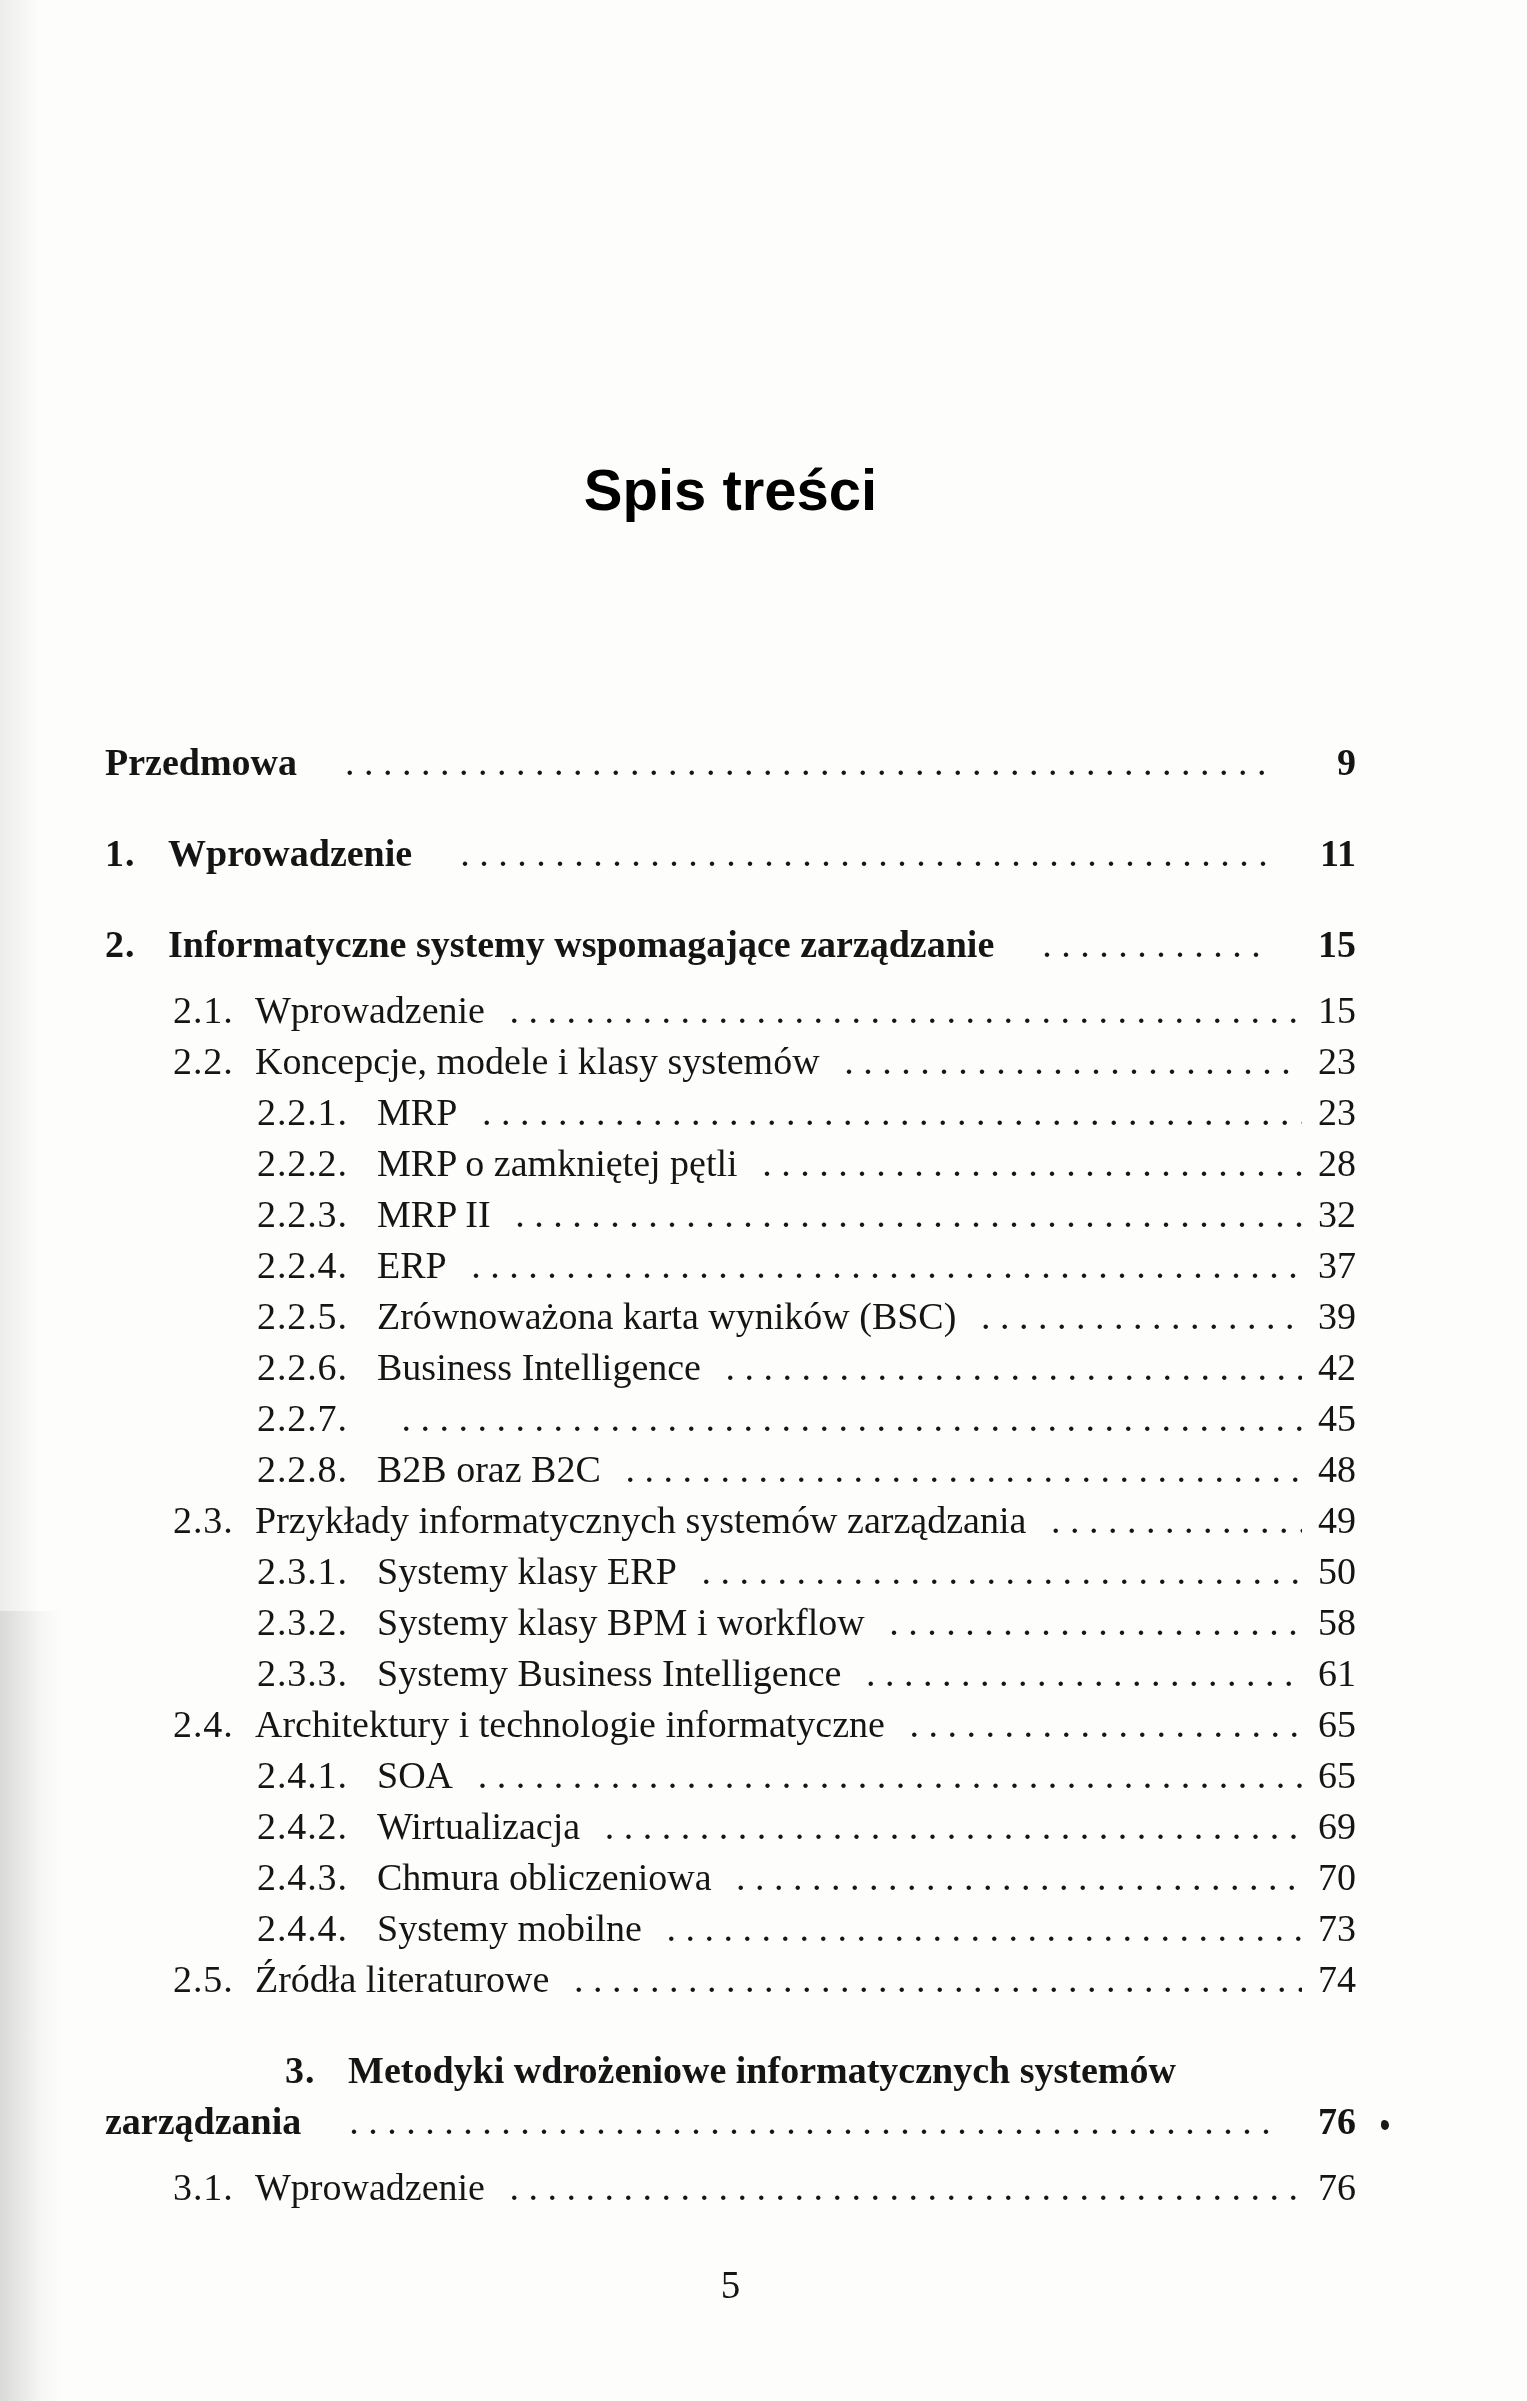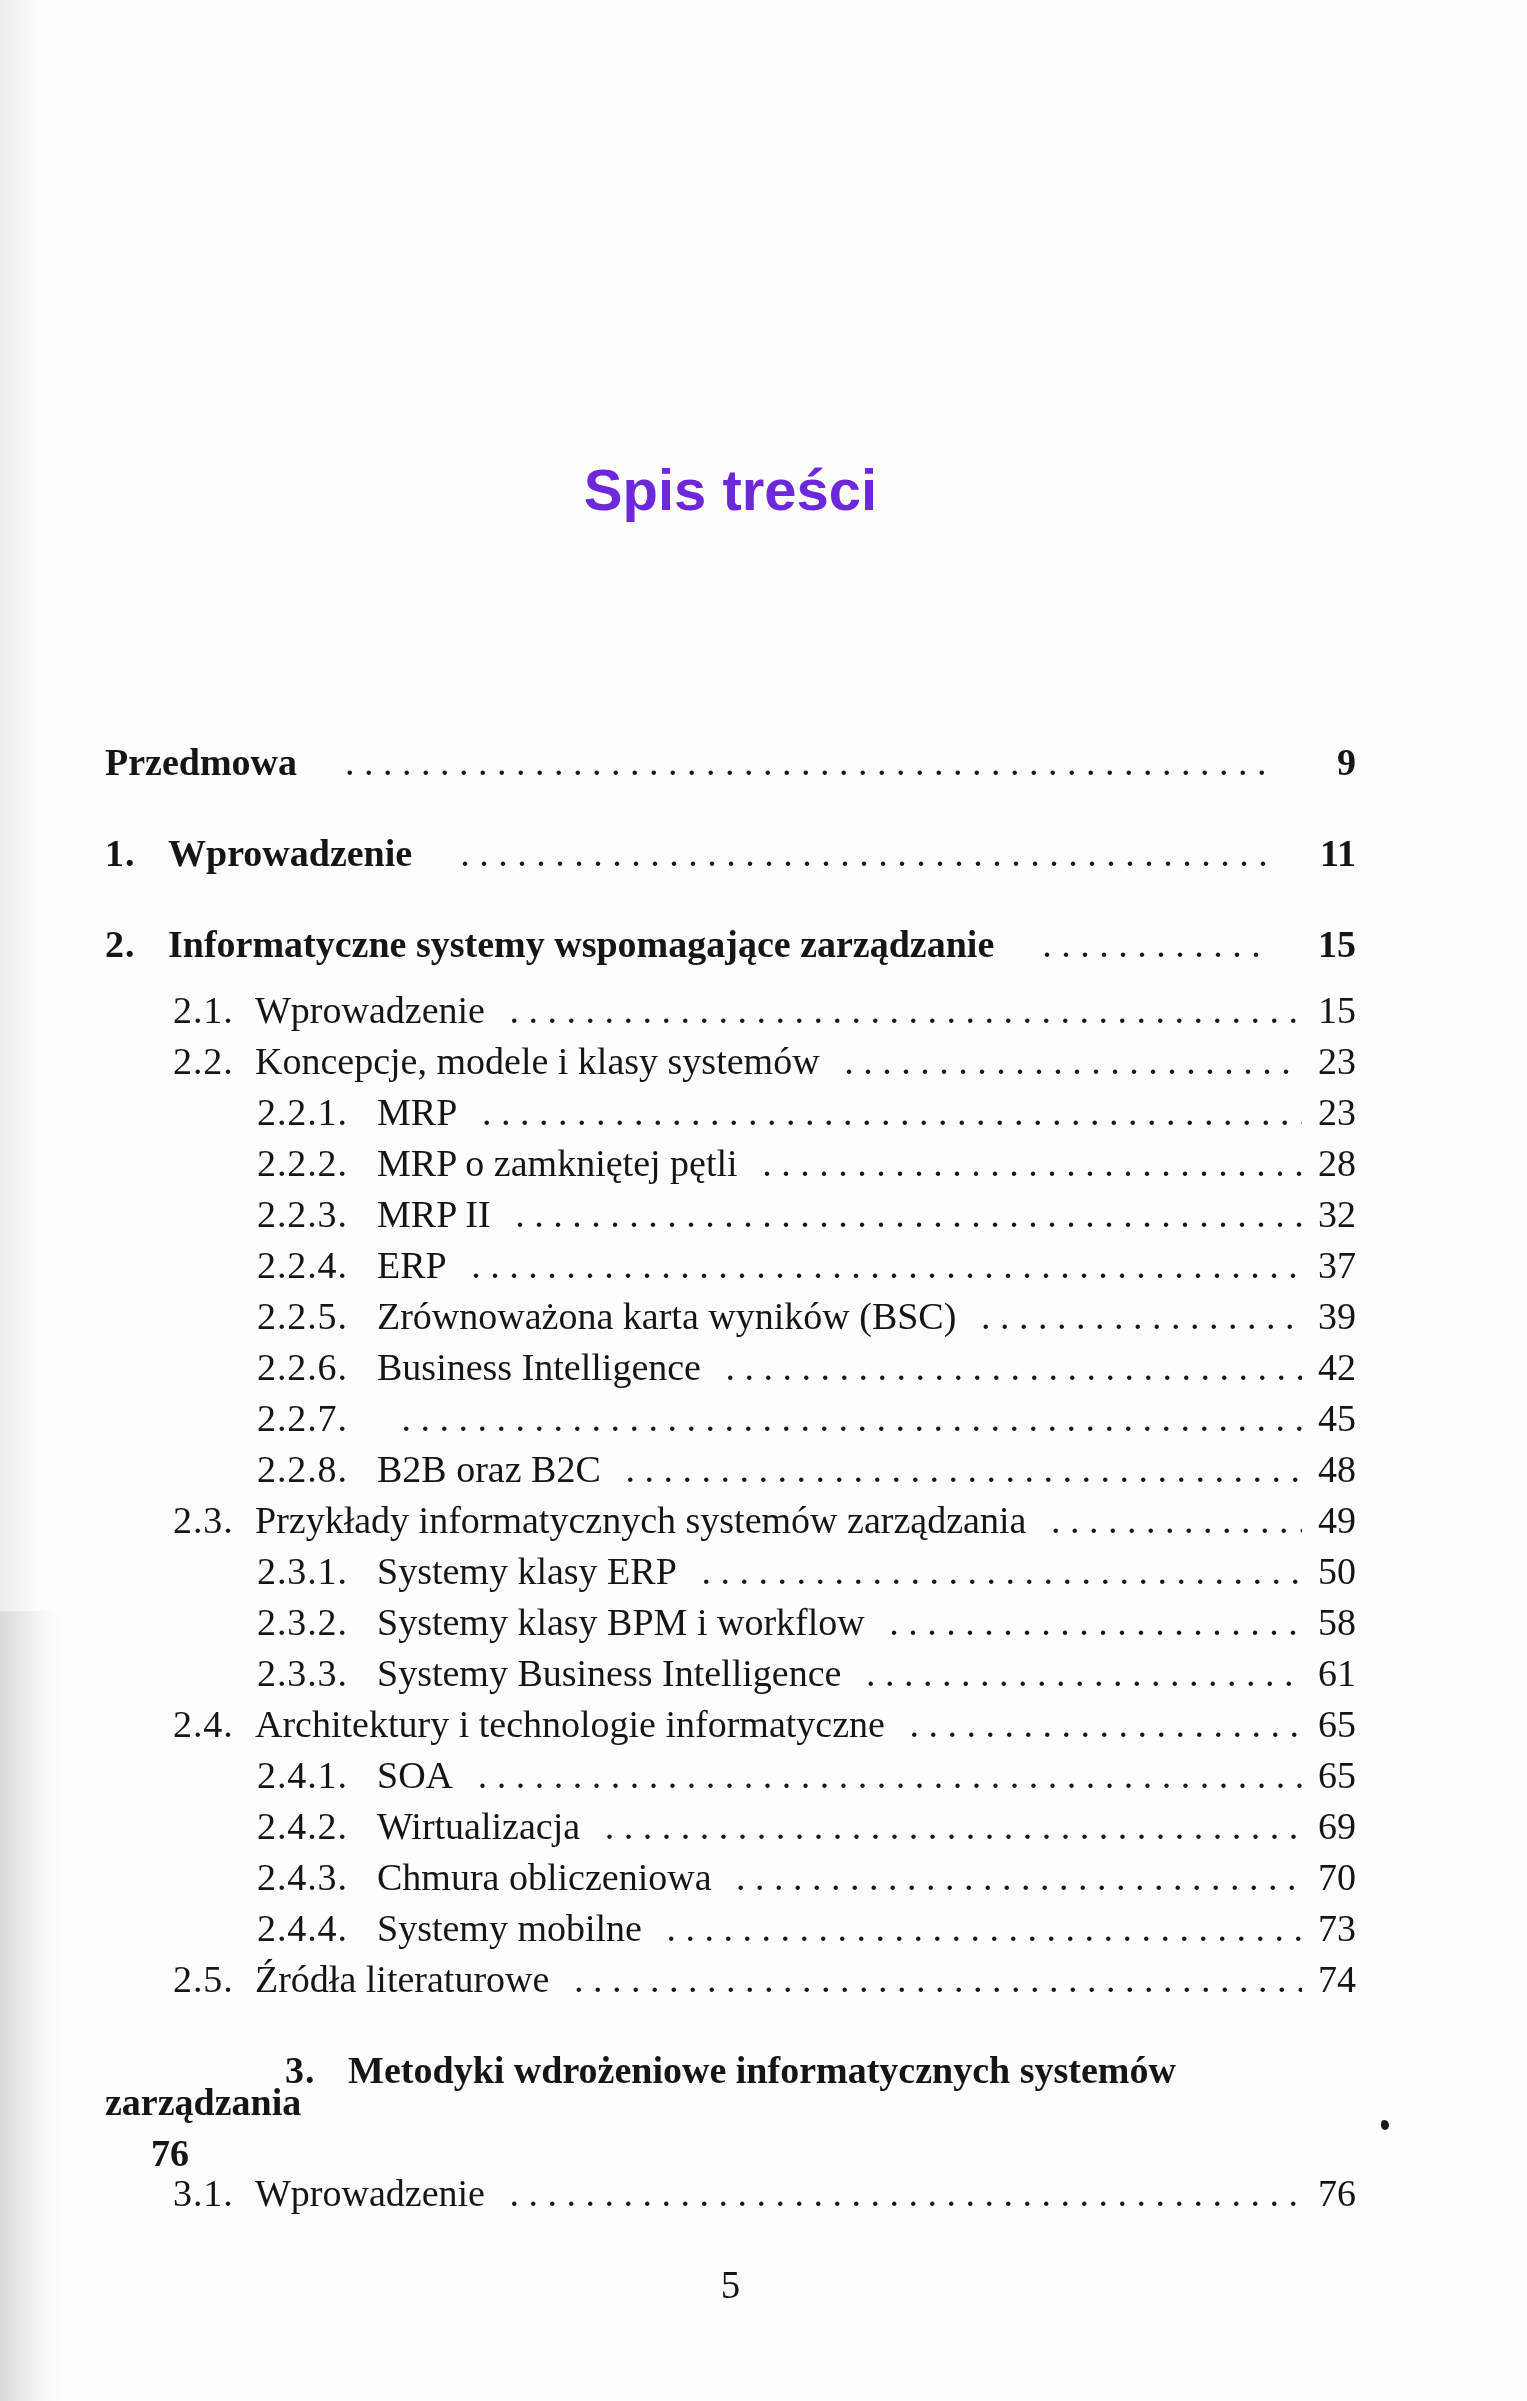--- a/index.html
+++ b/index.html
@@ -33,21 +33,21 @@
   .title {
     position: absolute;
     top: 456px;
     left: 105px;
     width: 1251px;
     text-align: center;
     font-family: "Liberation Sans", sans-serif;
     font-weight: bold;
     font-size: 58px;
     letter-spacing: 0px;
-    color: #6d28d9;
+    color: #000000;
   }
 
   .toc {
     position: absolute;
     left: 105px;
     top: 737px;
     width: 1251px;
     font-size: 38px;
   }
 
@@ -81,21 +81,21 @@
   
   .row.lvl0 .num { width: 63px; }
   .row.lvl1 { padding-left: 68px; }
   .row.lvl1 .num { width: 82px; }
   .row.lvl2 { padding-left: 152px; }
   .row.lvl2 .num { width: 120px; }
 
   
   .row.gt { margin-top: 40px; }   
   .row.gs { margin-top: 15px; }   
-  .row.wrap2 { margin-top: 6px; flex-direction: column; }
+  .row.wrap2 { margin-top: 0; }
 
   .folio {
     position: absolute;
     top: 2262px;
     left: 105px;
     width: 1251px;
     text-align: center;
     font-size: 39px;
     color: #151515;
   }

